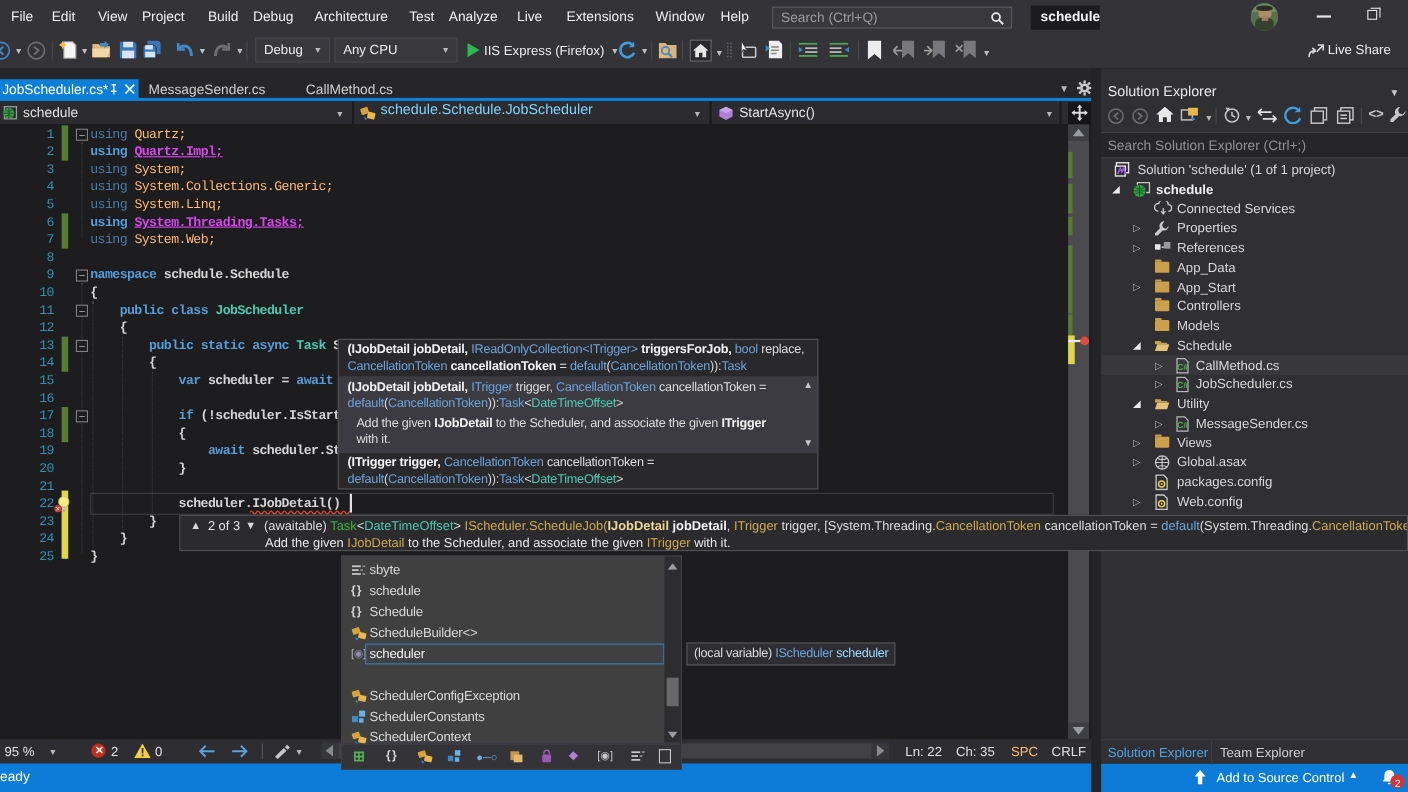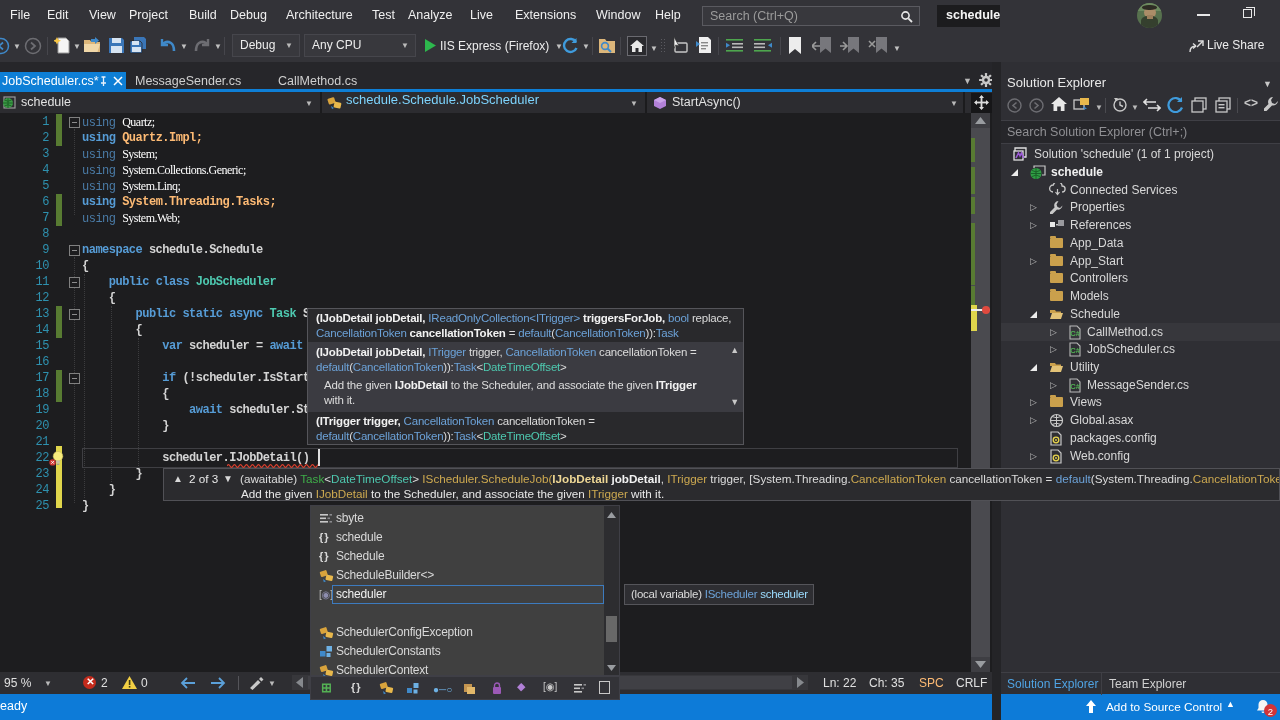--- a/index.html
+++ b/index.html
@@ -24,22 +24,22 @@
   
   #navbar { position:absolute; top:92px; left:0; width:1001px; height:21px; background:#2c2c30; }
   .navsep { position:absolute; top:0; width:2px; height:21px; background:#1b1b1d; }
   
   #editor { position:absolute; top:113px; left:0; width:1001px; height:559px; background:#1d1d1f; overflow:hidden; }
   .lnum { position:absolute; width:22px; left:27px; text-align:right; font-family:"Liberation Mono",monospace;
           font-size:12px; letter-spacing:-0.5px; line-height:16px; color:#2e91af; }
   .cl { position:absolute; left:82px; font-family:"Liberation Mono",monospace; font-size:12px;
         letter-spacing:-0.51px; line-height:16px; color:#d4d4d4; white-space:pre; font-weight:bold; }
   .dimline { font-weight:normal; }
-  .kw { color:#569cd6; } .kwd { color:#4a7ba6; } .dim { color:#ffffff;font-family:Liberation Serif, serif; } .typ { color:#4ec9b0; }
-  .brt { color:#fdba74; }
+  .kw { color:#569cd6; } .kwd { color:#4a7ba6; } .dim { color:#fdba74; } .typ { color:#4ec9b0; }
+  .brt { color:#d946ef;text-decoration:underline; }
   .cbox { position:absolute; left:69px; width:11px; height:11px; border:1px solid #808080;
           background:#1d1d1f; color:#c8c8c8; font-size:9px; line-height:9px; text-align:center; z-index:3; }
   .gbar { position:absolute; left:56px; width:6px; background:#587b32; }
   .ybar { position:absolute; left:56px; width:6px; background:#e0d64c; }
   .iguide { position:absolute; width:1px; border-left:1px dotted #3c3c3e; }
   
   #vsb { position:absolute; top:113px; left:971px; width:19px; height:559px; background:#4a4a4f; }
   
   #paramtip { position:absolute; top:308px; left:307px; width:437px; height:137px; background:#29292c;
               border:1px solid #55555a; font-size:11.5px; letter-spacing:-0.2px; z-index:10; overflow:hidden; }

